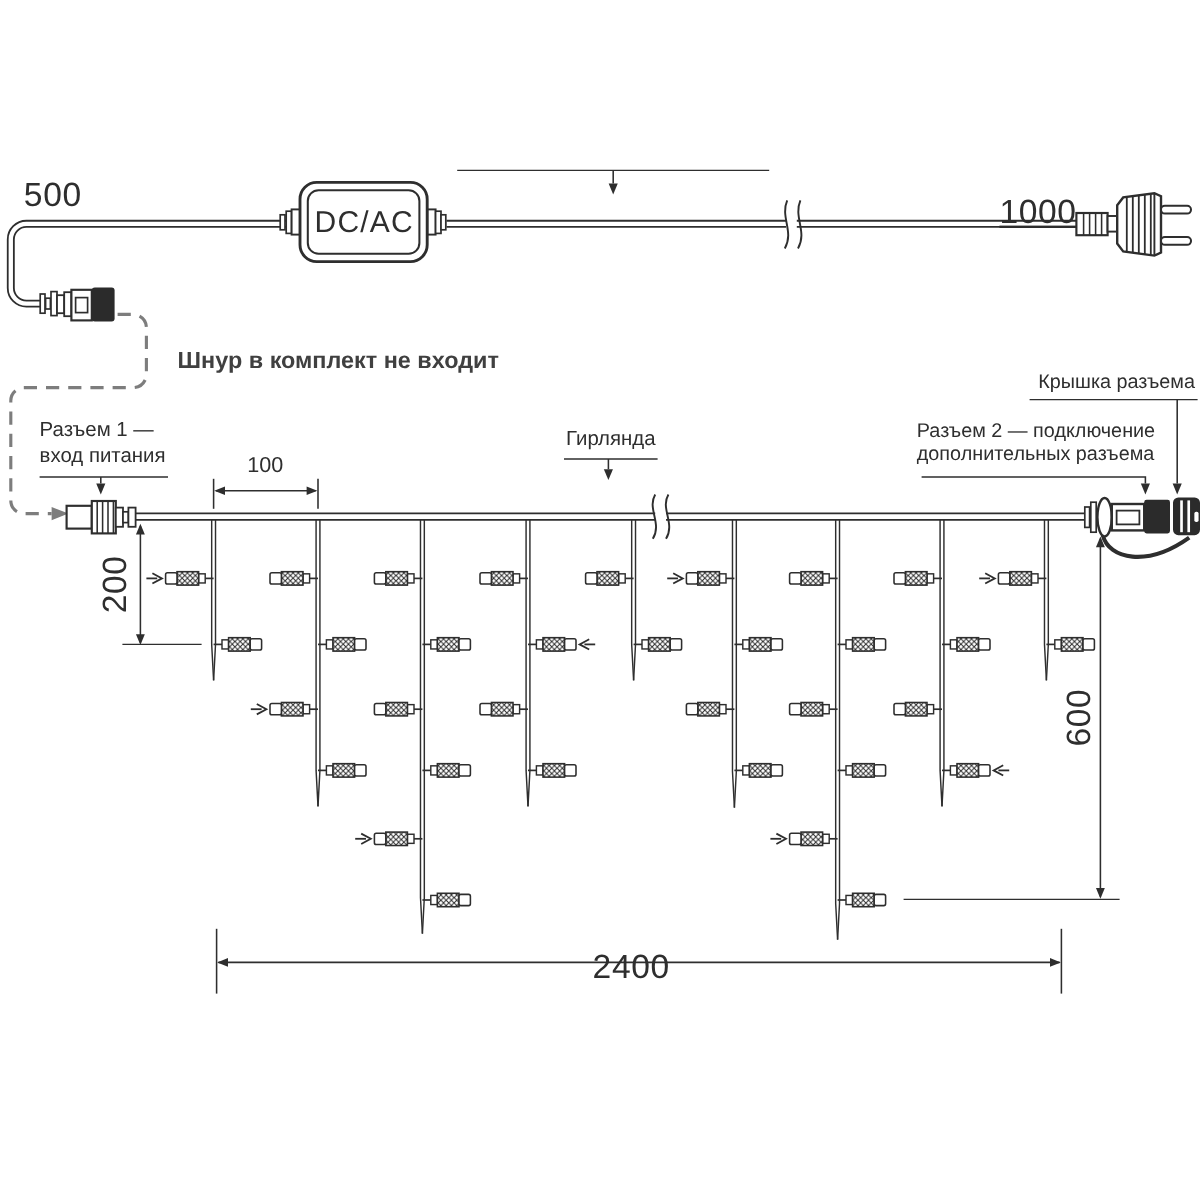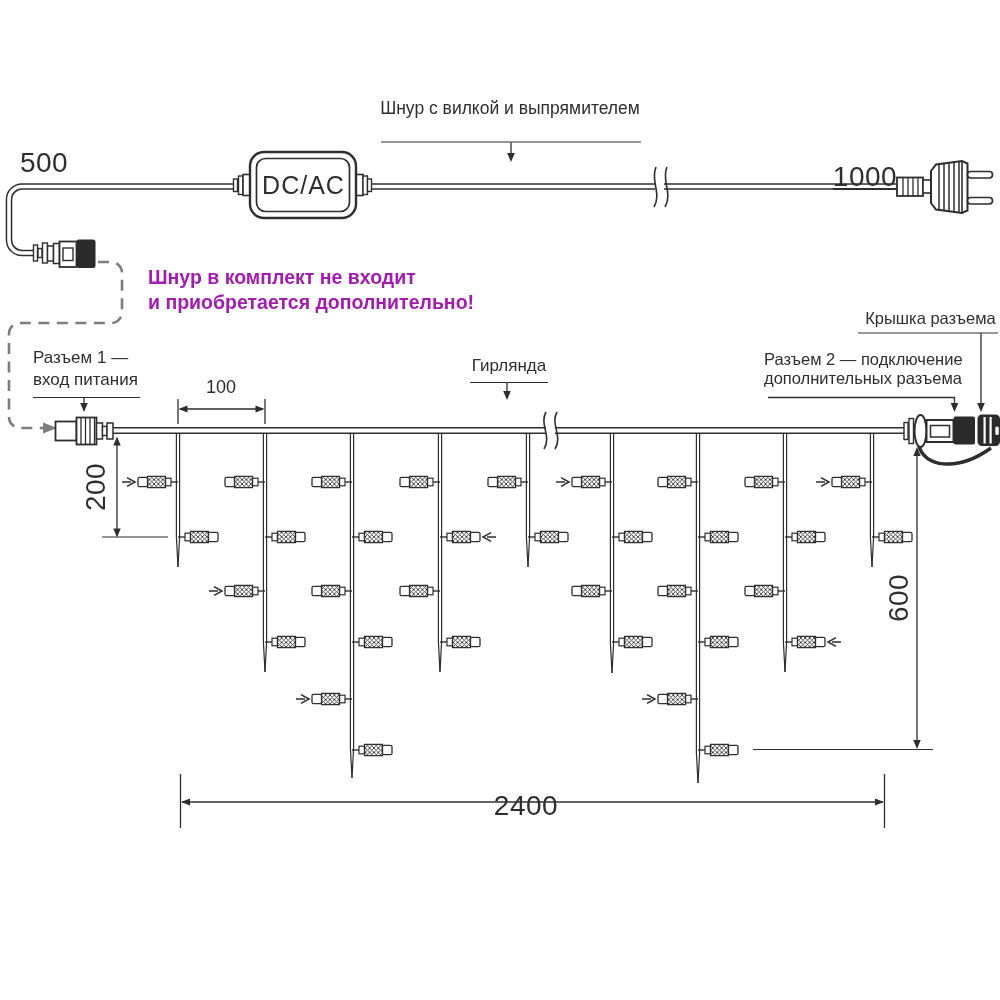--- a/index.html
+++ b/index.html
@@ -4,21 +4,21 @@
 <style>
   html,body{margin:0;padding:0;background:#fff;}
   #canvas{position:relative;width:1000px;height:1000px;background:#fff;overflow:hidden;
           font-family:"Liberation Sans",sans-serif;color:#2e2e2e;}
   svg{position:absolute;left:0;top:0;}
   .t{position:absolute;color:#2e2e2e;white-space:nowrap;font-family:"Liberation Sans",sans-serif;}
   .ctr{text-align:center;}
   .dim{font-size:28px;letter-spacing:0.5px;}
   .lbl{font-size:17px;}
   .rot{transform:rotate(-90deg);}
-  .note{color:#a21caf;font-weight:600;font-size:19.5px;}
+  .note{color:#404040;font-weight:600;font-size:19.5px;margin-top:24px;}
   #dcac{position:absolute;left:256px;top:159px;width:95px;height:52px;display:flex;
         align-items:center;justify-content:center;font-size:25px;letter-spacing:1px;}
 </style>
 </head>
 <body>
 
 <div id="canvas">
 
 <svg width="1000" height="1000" viewBox="0 0 1000 1000">
   <defs>
@@ -449,24 +449,22 @@
     <line x1="180.5" y1="774" x2="180.5" y2="828" stroke-width="1.3"></line>
     <line x1="884.5" y1="774" x2="884.5" y2="828" stroke-width="1.3"></line>
     <line x1="182" y1="802" x2="883" y2="802" stroke-width="1.3"></line>
     <polygon points="181,802 190,798.4 190,805.6" fill="#2e2e2e" stroke="none"></polygon>
     <polygon points="884,802 875,798.4 875,805.6" fill="#2e2e2e" stroke="none"></polygon>
   </g>
 </svg>
 
 <div class="t dim ctr" style="left:16px;top:147px;width:56px;">500</div>
 <div class="t dim ctr" style="left:825px;top:161px;width:80px;text-decoration:underline;">1000</div>
-<div class="t ctr" style="left:340px;top:98px;width:340px;font-size:17.5px;">Шнур с вилкой и выпрямителем</div>
 <div id="dcac">DC/AC</div>
 <div class="t note" style="left:148px;top:266px;">Шнур в комплект не входит</div>
-<div class="t note" style="left:148px;top:291px;">и приобретается дополнительно!</div>
 
 <div class="t lbl" style="left:33px;top:348px;">Разъем 1 —</div>
 <div class="t lbl" style="left:33px;top:370px;">вход питания</div>
 <div class="t ctr" style="left:191px;top:377px;width:60px;font-size:18px;">100</div>
 <div class="t lbl ctr" style="left:449px;top:356px;width:120px;">Гирлянда</div>
 <div class="t ctr" style="left:858px;top:309px;width:145px;font-size:16.5px;">Крышка разъема</div>
 <div class="t ctr" style="left:764px;top:350px;width:195px;font-size:16.5px;">Разъем 2 — подключение</div>
 <div class="t ctr" style="left:764px;top:369px;width:195px;font-size:16.5px;">дополнительных разъема</div>
 
 <div class="t dim ctr rot" style="left:60px;top:471px;width:72px;height:32px;line-height:32px;">200</div>

